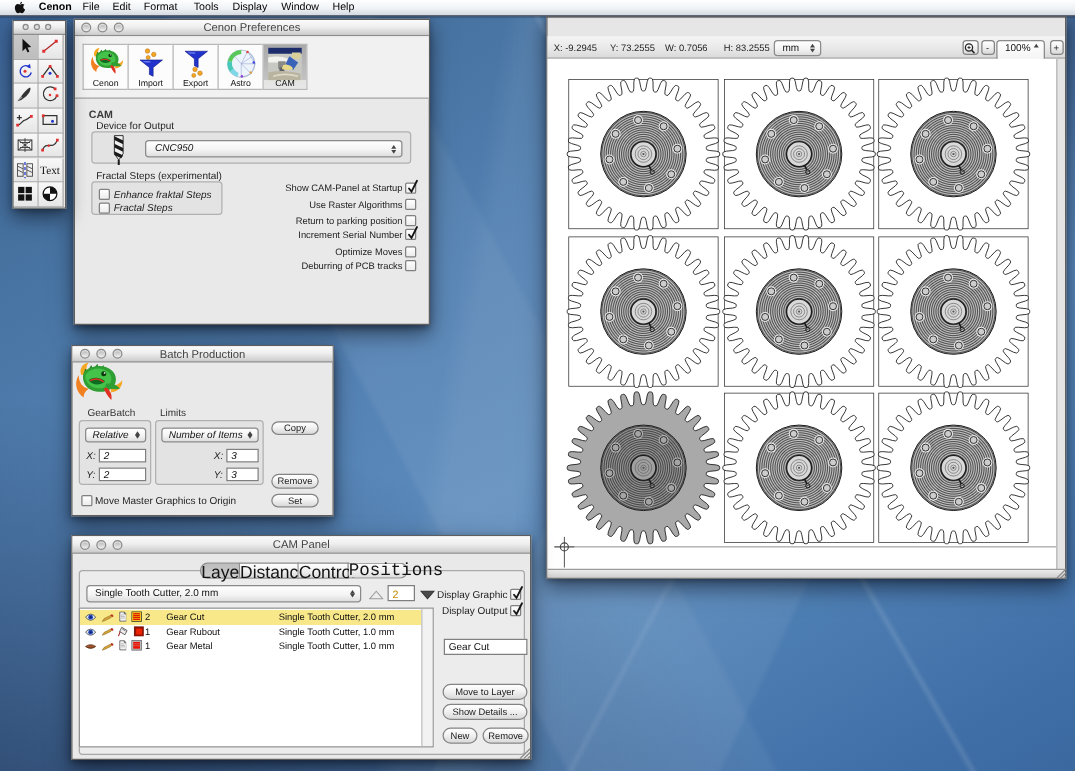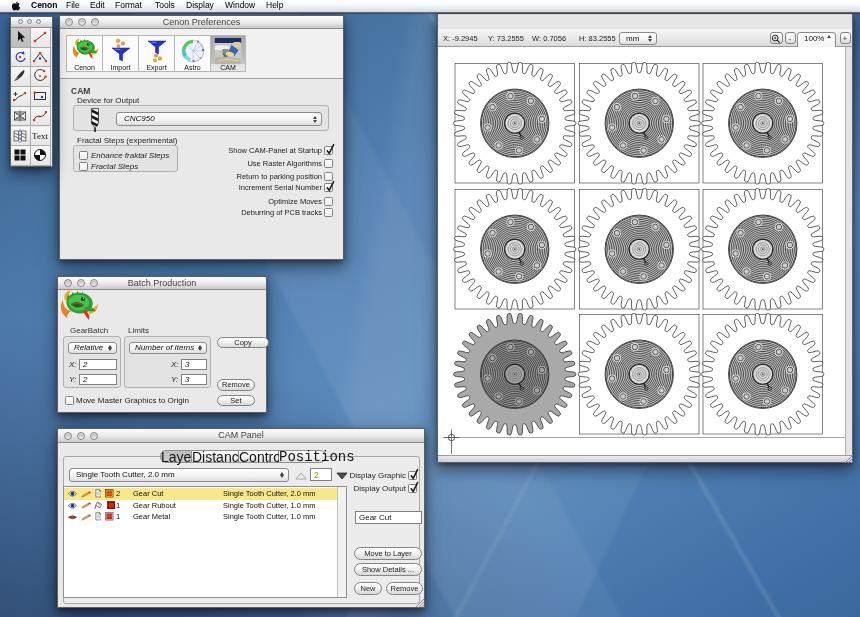--- a/index.html
+++ b/index.html
@@ -717,21 +717,21 @@
         <span class="pst">
             <span class="tri-up" style="top:2px"></span>
             <span class="tri-dn" style="bottom:2px"></span>
           </span>
       </div>
       <span class="lbl" style="left:46px;top:23px;font-size:8px;">X:</span>
       <div class="field" style="left:56px;top:21.5px;width:26px;height:11.5px;font-size:8px;line-height:10px;padding-left:3px;"><span>3</span></div>
       <span class="lbl" style="left:46px;top:38px;font-size:8px;">Y:</span>
       <div class="field" style="left:56px;top:36.5px;width:26px;height:11.5px;font-size:8px;line-height:10px;padding-left:3px;"><span>3</span></div>
     </div>
-    <div class="btn" style="left:159px;top:59.5px;width:52px;height:11.5px;">Copy</div>
+    <div class="btn" style="left:159px;top:59.5px;width:38px;height:11.5px;">Copy</div>
     <div class="btn" style="left:159px;top:102px;width:38px;height:11.5px;">Remove</div>
     <div class="btn" style="left:159px;top:117.5px;width:38px;height:11.5px;">Set</div>
     <div class="cb" style="left:7px;top:118.5px;"></div>
     <span class="lbl" style="left:18px;top:118.5px;font-size:8px;">Move Master Graphics to Origin</span>
   </div>
 
   <div class="window" id="campanel" style="left:57px;top:428px;width:366px;height:178px;">
     <div class="titlebar" style="height:13px;font-size:9px;line-height:13px;">
       <span>CAM Panel</span>
       <div class="lights" style="left:6px;top:2.5px;gap:5px;">

